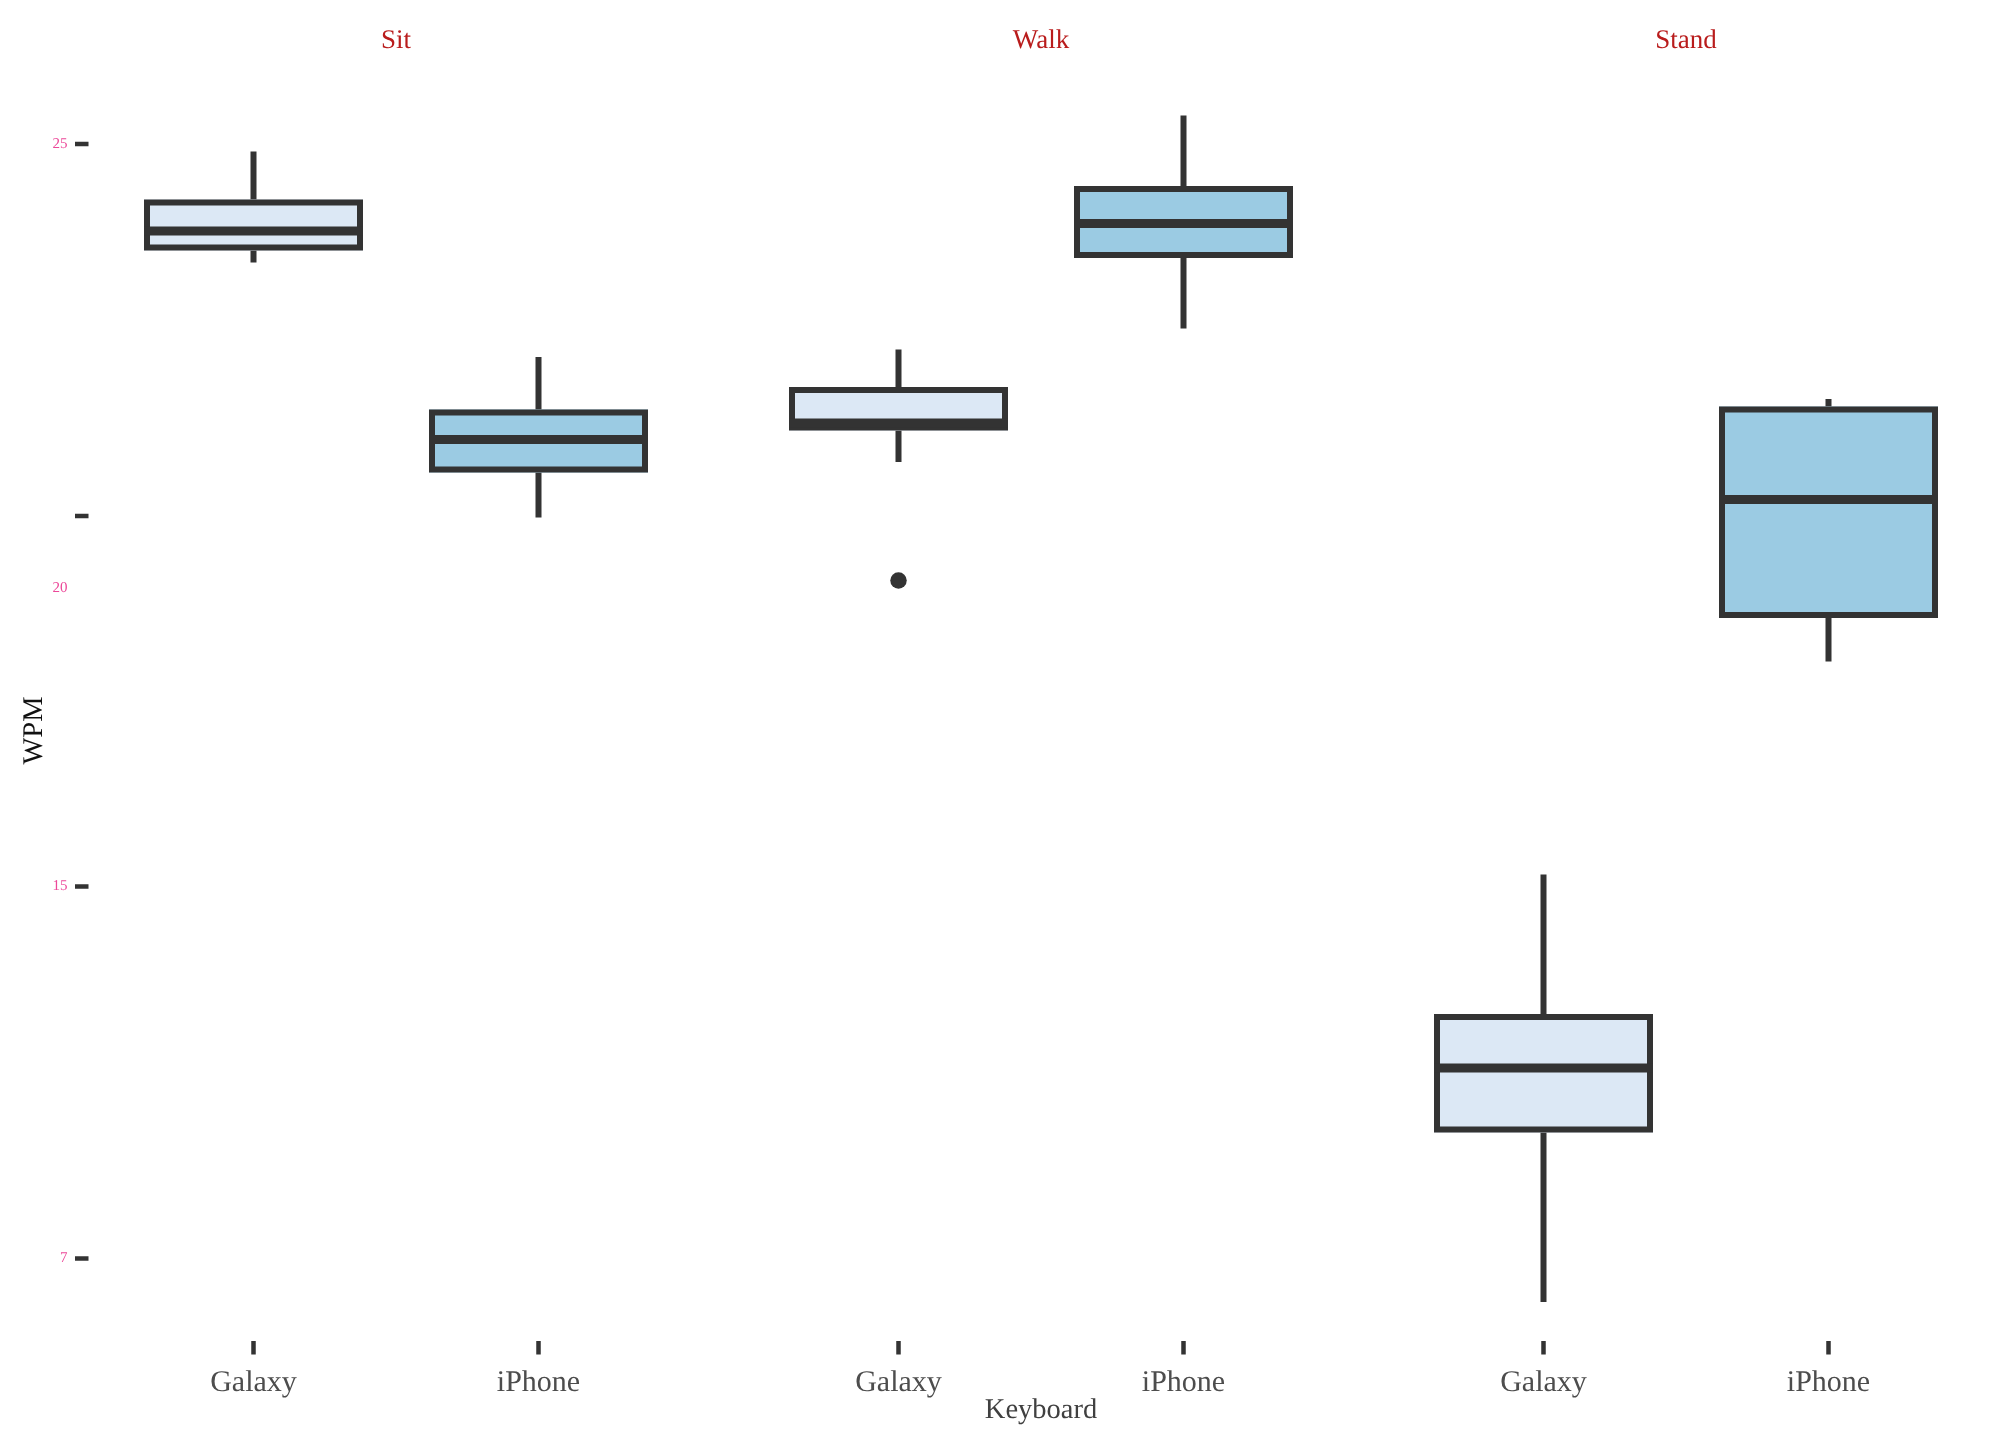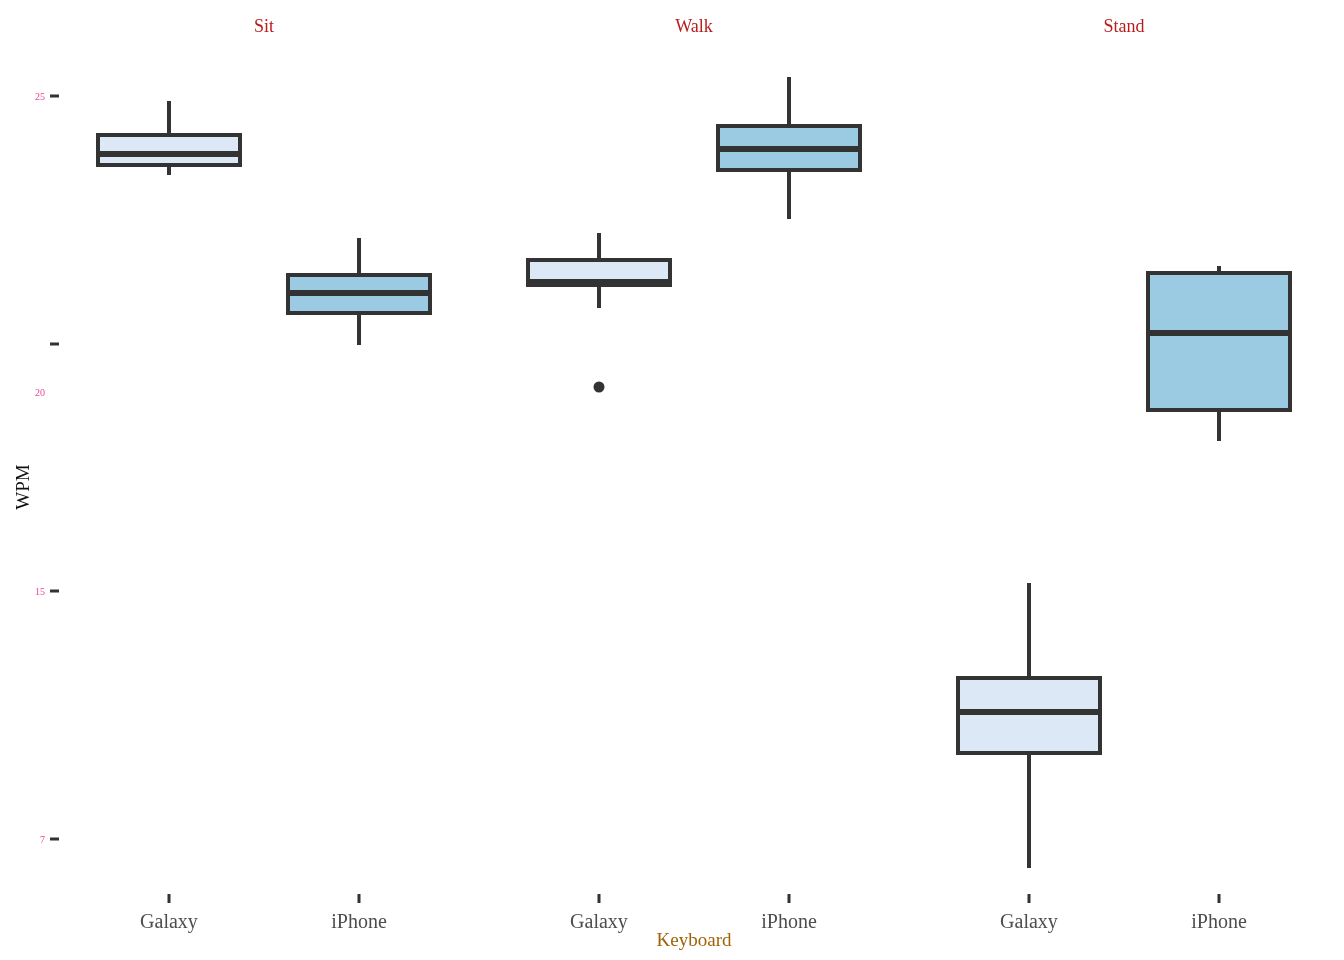--- a/index.html
+++ b/index.html
@@ -52,21 +52,21 @@
     position: absolute;
     width: 3px;
     height: 9px;
     background: #333333;
     transform: translateX(-50%);
   }
   .axis-title-x {
     position: absolute;
     transform: translateX(-50%);
     font-size: 19px;
-    color: #a16207;
+    color: #404040;
     white-space: nowrap;
   }
   .axis-title-y {
     position: absolute;
     transform-origin: 50% 50%;
     transform: rotate(-90deg);
     font-size: 19px;
     color: #111111;
     white-space: nowrap;
   }

